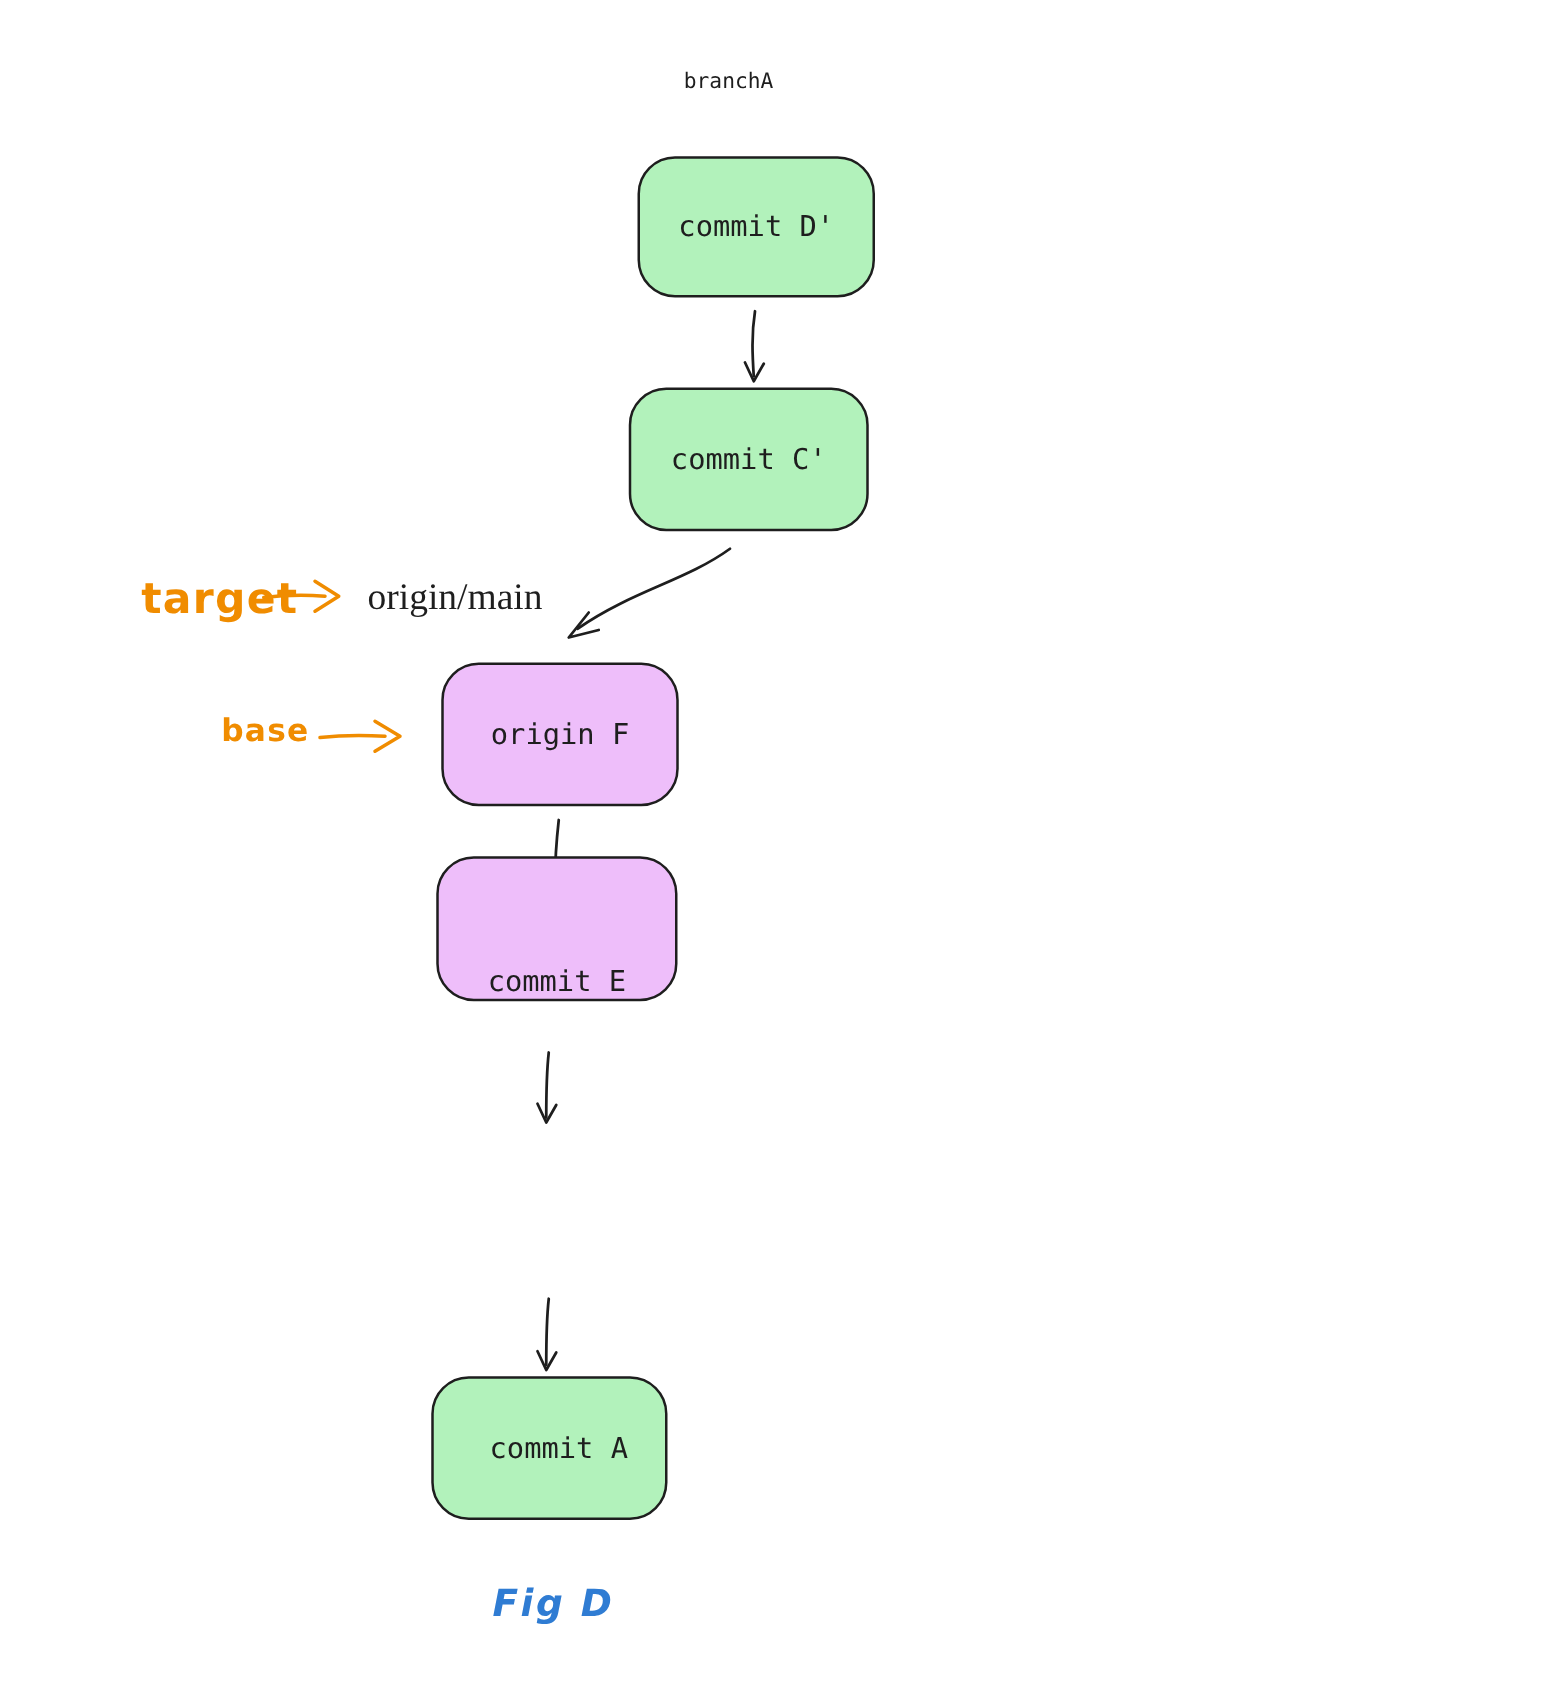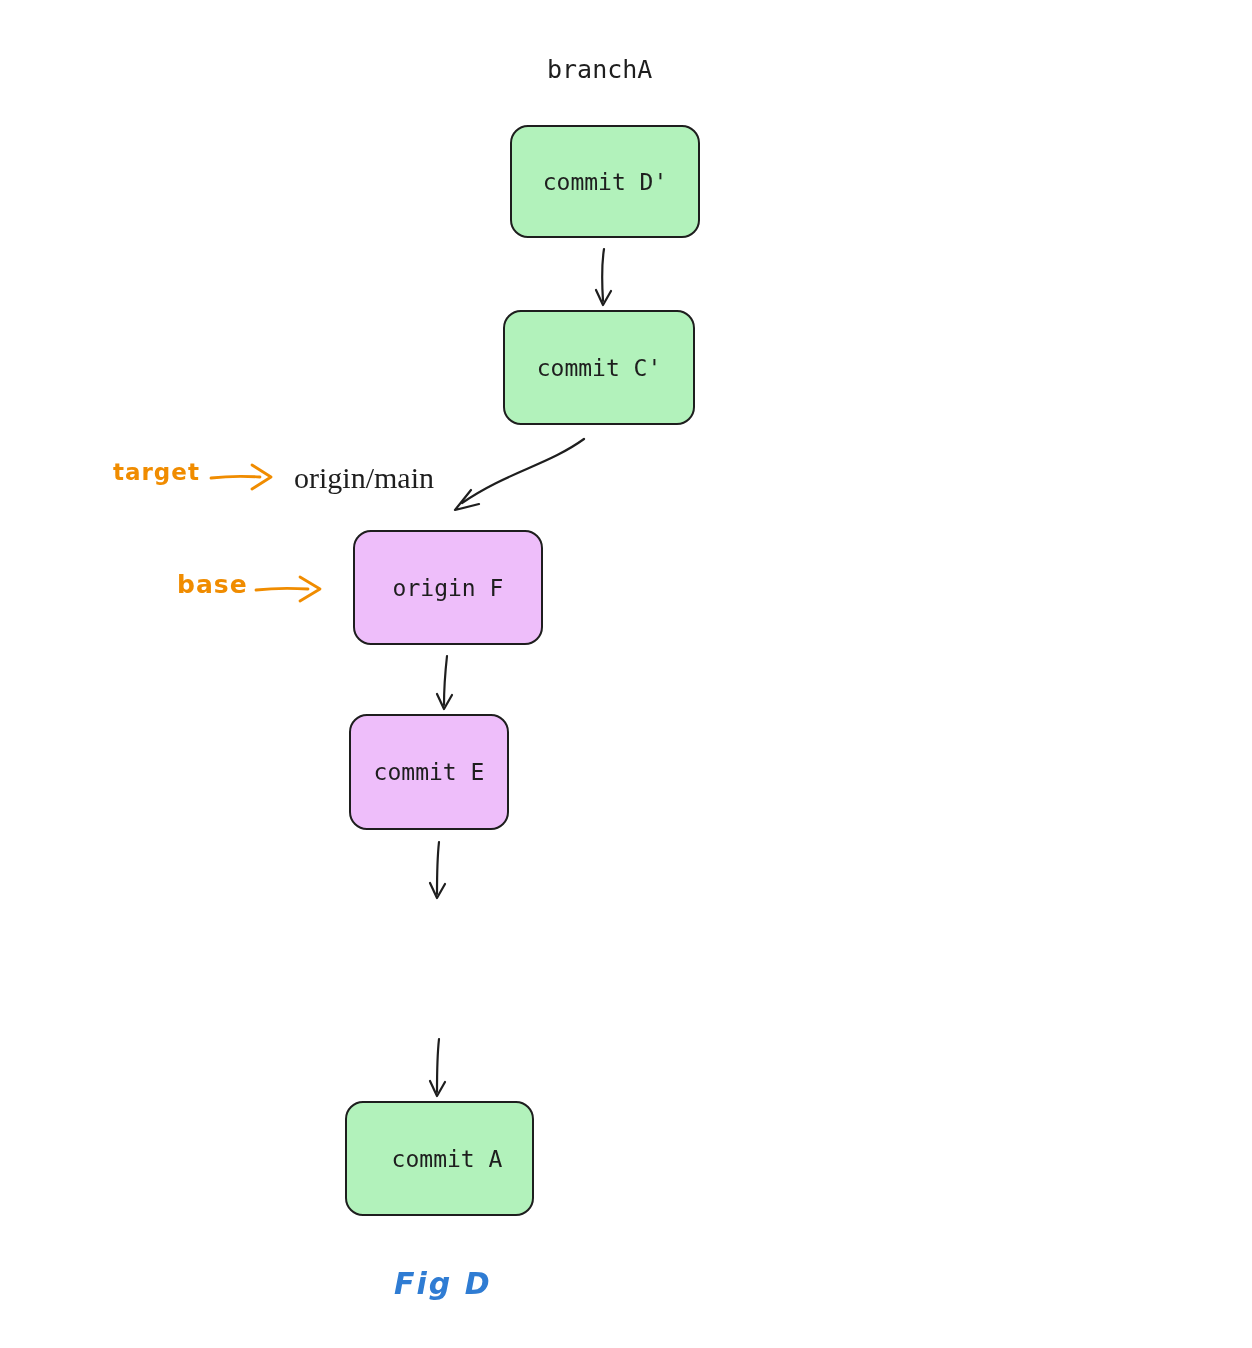--- a/index.html
+++ b/index.html
@@ -18,21 +18,21 @@
     background:var(--bg);
     overflow:hidden;
   }
   .arrows{position:absolute;left:0;top:0;z-index:1;}
   .arrow-dark{stroke:var(--stroke-dark);stroke-width:2.2;fill:none;stroke-linecap:round;stroke-linejoin:round;}
   .arrow-orange{stroke:var(--orange);stroke-width:2.8;fill:none;stroke-linecap:round;stroke-linejoin:round;}
   .node{
     position:absolute;z-index:2;
     display:flex;align-items:center;justify-content:center;
     border:2.5px solid var(--stroke-dark);
-    border-radius:18px;
+    border-radius:30px;
     font-size:23px;color:var(--stroke-dark);
     font-family:"DejaVu Sans Mono",monospace;
     box-sizing:border-box;
   }
   .node.green{background:var(--green-fill);}
   .node.purple{background:var(--purple-fill);}
   .lbl{position:absolute;z-index:2;white-space:nowrap;}
   .lbl-mono{font-family:"DejaVu Sans Mono",monospace;color:var(--stroke-dark);}
   .lbl-hand{font-family:"DejaVu Sans",sans-serif;font-weight:700;color:var(--orange);letter-spacing:1px;}
   .lbl-fig{font-family:"DejaVu Sans",sans-serif;font-weight:700;font-style:italic;color:var(--blue);letter-spacing:2px;}
@@ -73,43 +73,43 @@
       <path class="arrow-orange" d="M 211 478 C 228 476, 246 476, 260 477"></path>
       <path class="arrow-orange" d="M 252 465 L 271 477 L 252 489"></path>
     </g>
 
     <g>
       <path class="arrow-orange" d="M 256 590 C 274 588, 291 588, 308 589"></path>
       <path class="arrow-orange" d="M 300 577 L 320 589 L 300 601"></path>
     </g>
   </svg>
 
-  <div class="lbl lbl-mono" style="left:547px;top:55px;font-size:25px;">branchA</div>
+  <div class="lbl lbl-mono" style="left:547px;top:55px;font-size:17px;">branchA</div>
 
-  <div class="lbl lbl-hand" style="left:113px;top:459px;font-size:23px;">target</div>
+  <div class="lbl lbl-hand" style="left:113px;top:459px;font-size:34px;">target</div>
 
   <div class="lbl lbl-mono" style="left:294px;top:461px;font-size:30px;font-family:Liberation Serif, serif;">origin/main</div>
 
   <div class="lbl lbl-hand" style="left:177px;top:570px;font-size:25px;">base</div>
 
   <div class="lbl lbl-fig" style="left:394px;top:1266px;font-size:30px;">Fig D</div>
 
   <div class="node green" style="left:510px;top:125px;width:190px;height:113px;">
     <span>commit D'</span>
   </div>
 
   <div class="node green" style="left:503px;top:310px;width:192px;height:115px;">
     <span>commit C'</span>
   </div>
 
   <div class="node purple" style="left:353px;top:530px;width:190px;height:115px;">
     <span>origin F</span>
   </div>
 
-  <div class="node purple" style="left:349px;top:714px;width:160px;height:116px;">
+  <div class="node purple" style="left:349px;top:685px;width:193px;height:116px;align-items:flex-end;">
     <span>commit E</span>
   </div>
 
 
   <div class="node green" style="left:345px;top:1101px;width:189px;height:115px;padding-left:15px;">
     <span>commit A</span>
   </div>
 
 </div>
 

